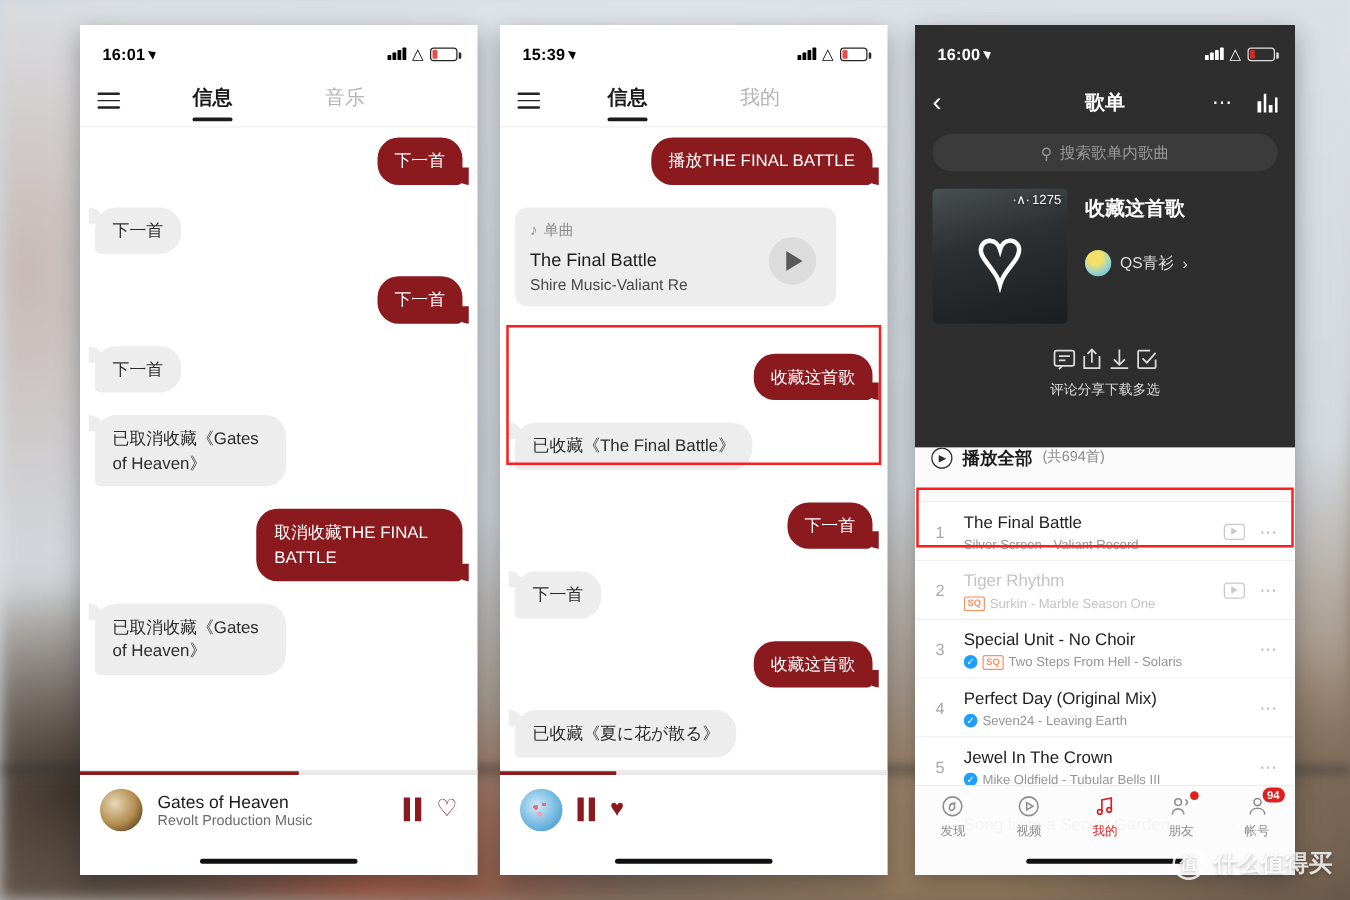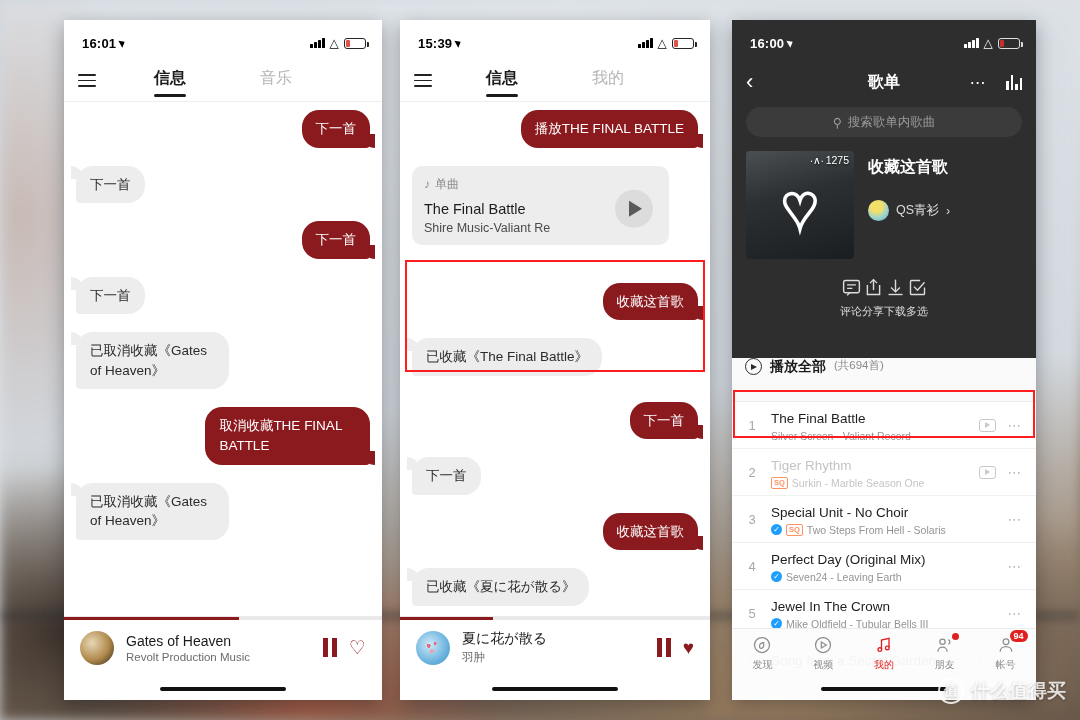--- a/index.html
+++ b/index.html
@@ -381,24 +381,20 @@
   </div>
 
   <div class="redbox" style="left:5px; top:240px; right:5px; height:112px;"></div>
 
   <div class="miniplayer">
     <div class="progress">
         <div class="fill" style="width:30%"></div>
       </div>
     <div class="mp-inner">
       <div class="mp-art a2"></div>
-      <div class="mp-text">
-        <div class="mp-title">夏に花が散る</div>
-        <div class="mp-sub">羽肿</div>
-      </div>
       <div class="mp-pause">
           <i></i>
           <i></i>
         </div>
       <div class="mp-heart">♥</div>
     </div>
     <div class="home-ind"></div>
   </div>
 </div>
 

